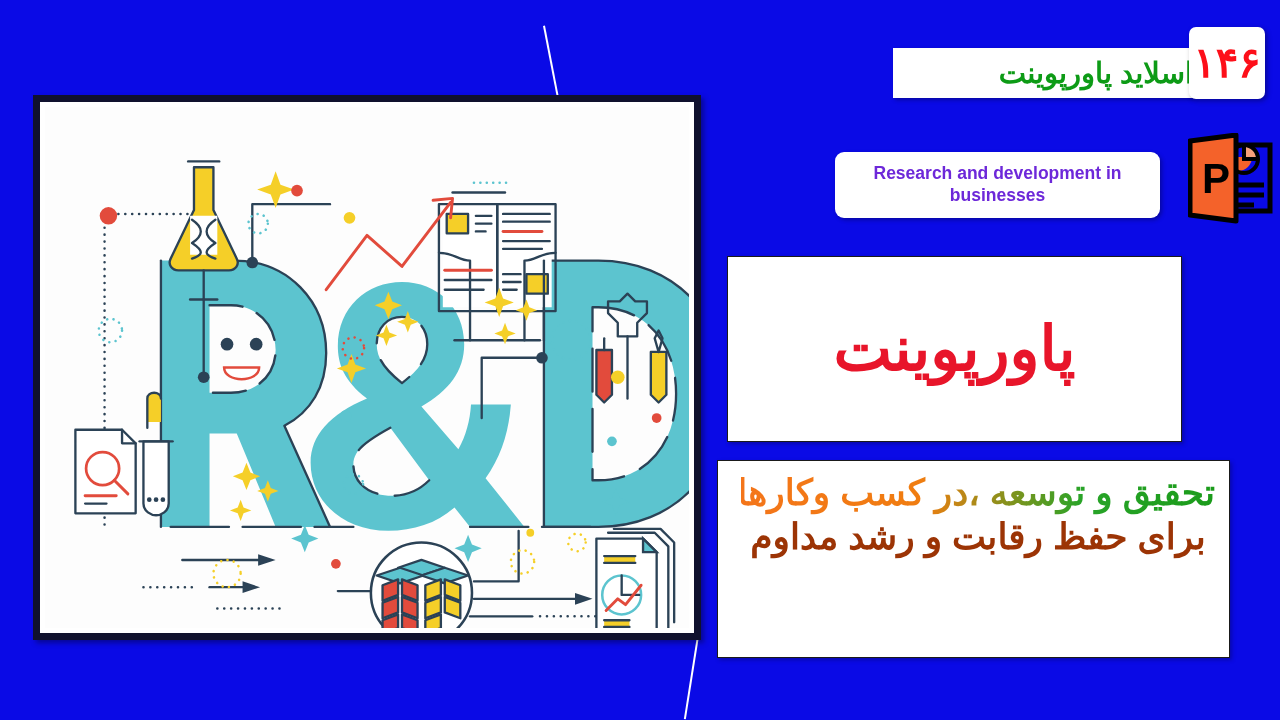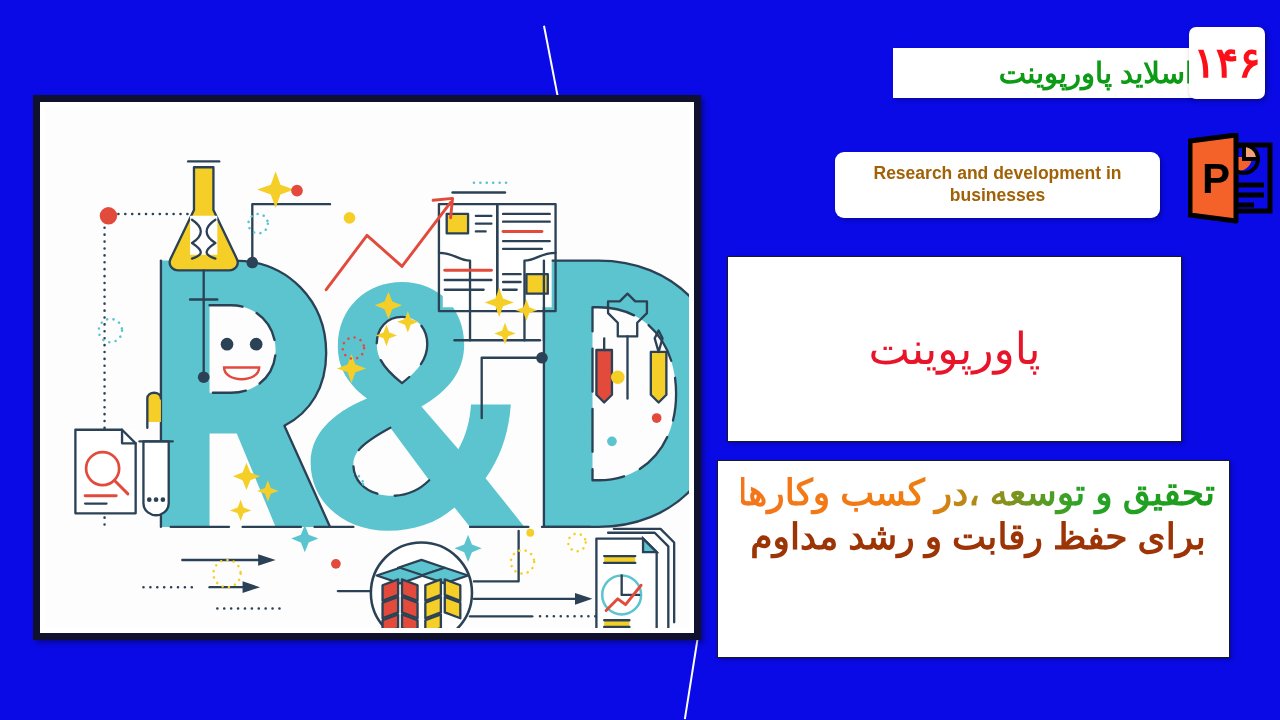--- a/index.html
+++ b/index.html
@@ -92,21 +92,21 @@
 
   .card-en-title {
     left: 835px; top: 152px;
     width: 325px; height: 66px;
     border-radius: 9px;
     display: flex; align-items: center; justify-content: center;
     padding: 0 14px;
     box-shadow: 2px 2px 4px rgba(0,0,0,.3);
   }
   .card-en-title .txt {
-    color: #a16207;
+    color: #6d28d9;
     font-weight: bold;
     font-size: 17.5px;
     line-height: 1.25;
     text-align: center;
   }
 
   
   .ppt-logo {
     position: absolute;
     left: 1188px; top: 133px;
@@ -117,22 +117,22 @@
   .card-big-title {
     left: 727px; top: 256px;
     width: 455px; height: 186px;
     border: 1px solid #1a1a1a;
     display: flex; align-items: center; justify-content: center;
     box-shadow: 2px 2px 4px rgba(0,0,0,.25);
   }
   .card-big-title .txt {
     direction: rtl;
     color: #e8152a;
-    font-weight: normal;
-    font-size: 44px;
+    font-weight: bold;
+    font-size: 62px;
     line-height: 1;
     white-space: nowrap;
   }
 
   .card-subtitle {
     left: 717px; top: 460px;
     width: 513px; height: 198px;
     border: 1px solid #1a1a1a;
     padding: 10px 14px 0 23px;
     box-shadow: 2px 2px 4px rgba(0,0,0,.25);

